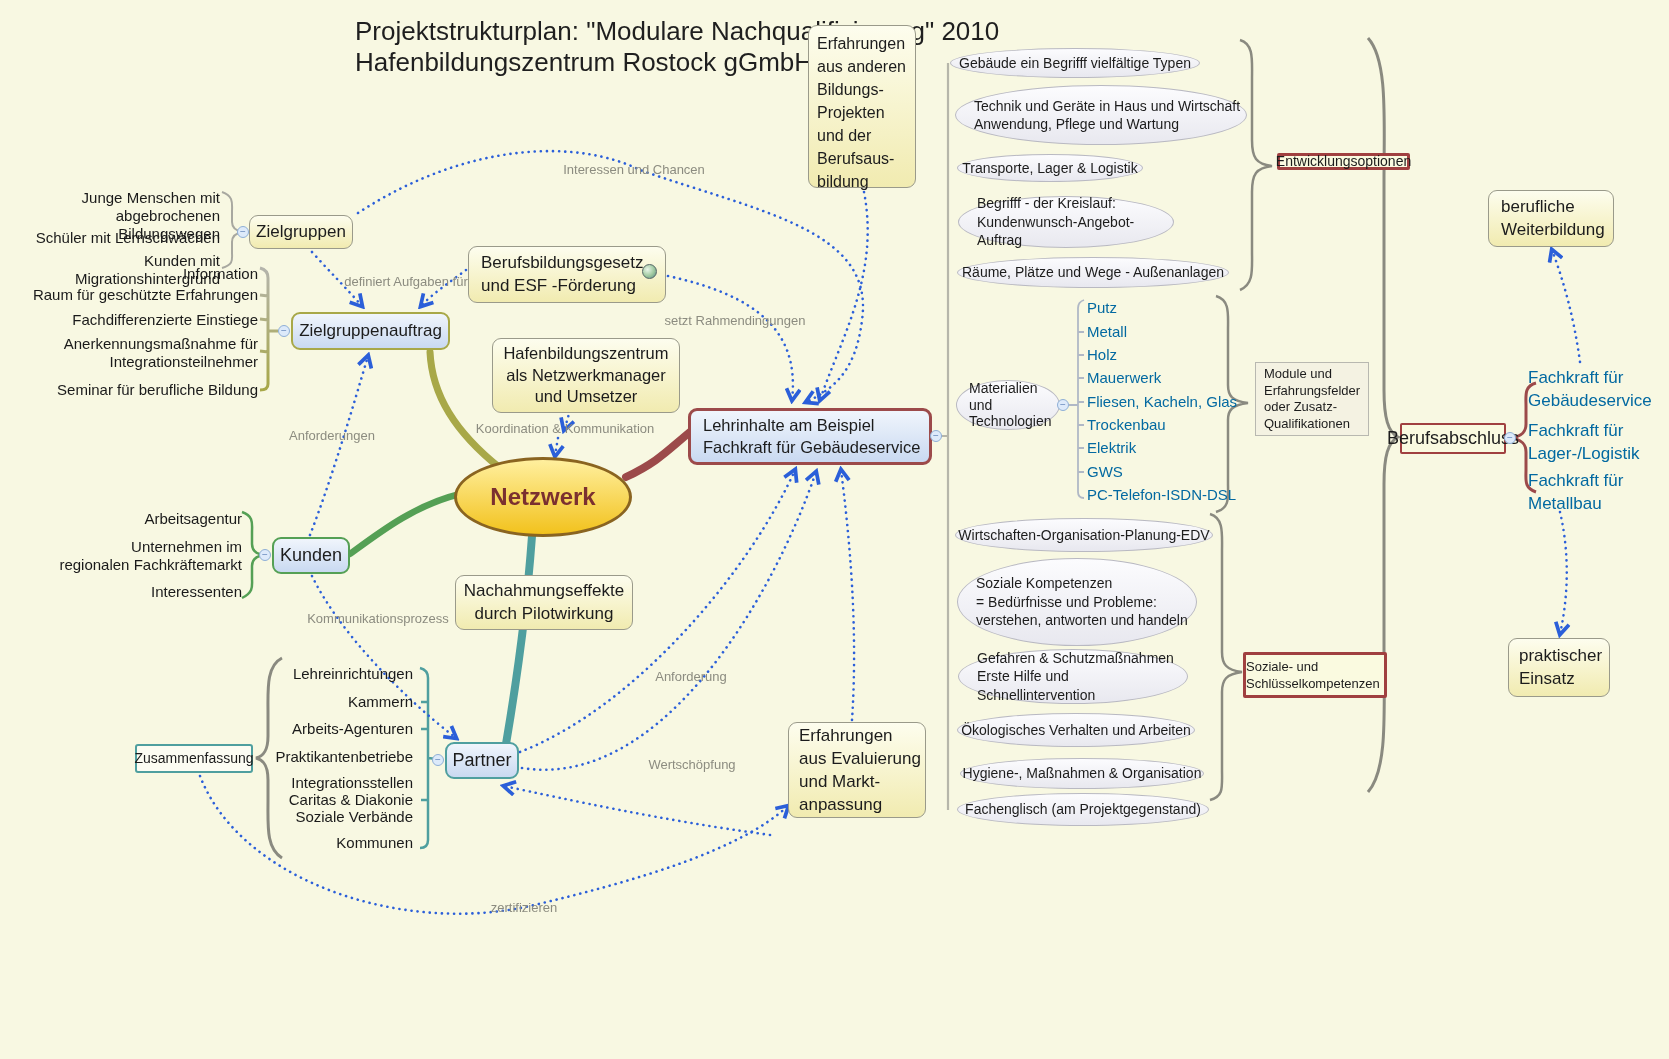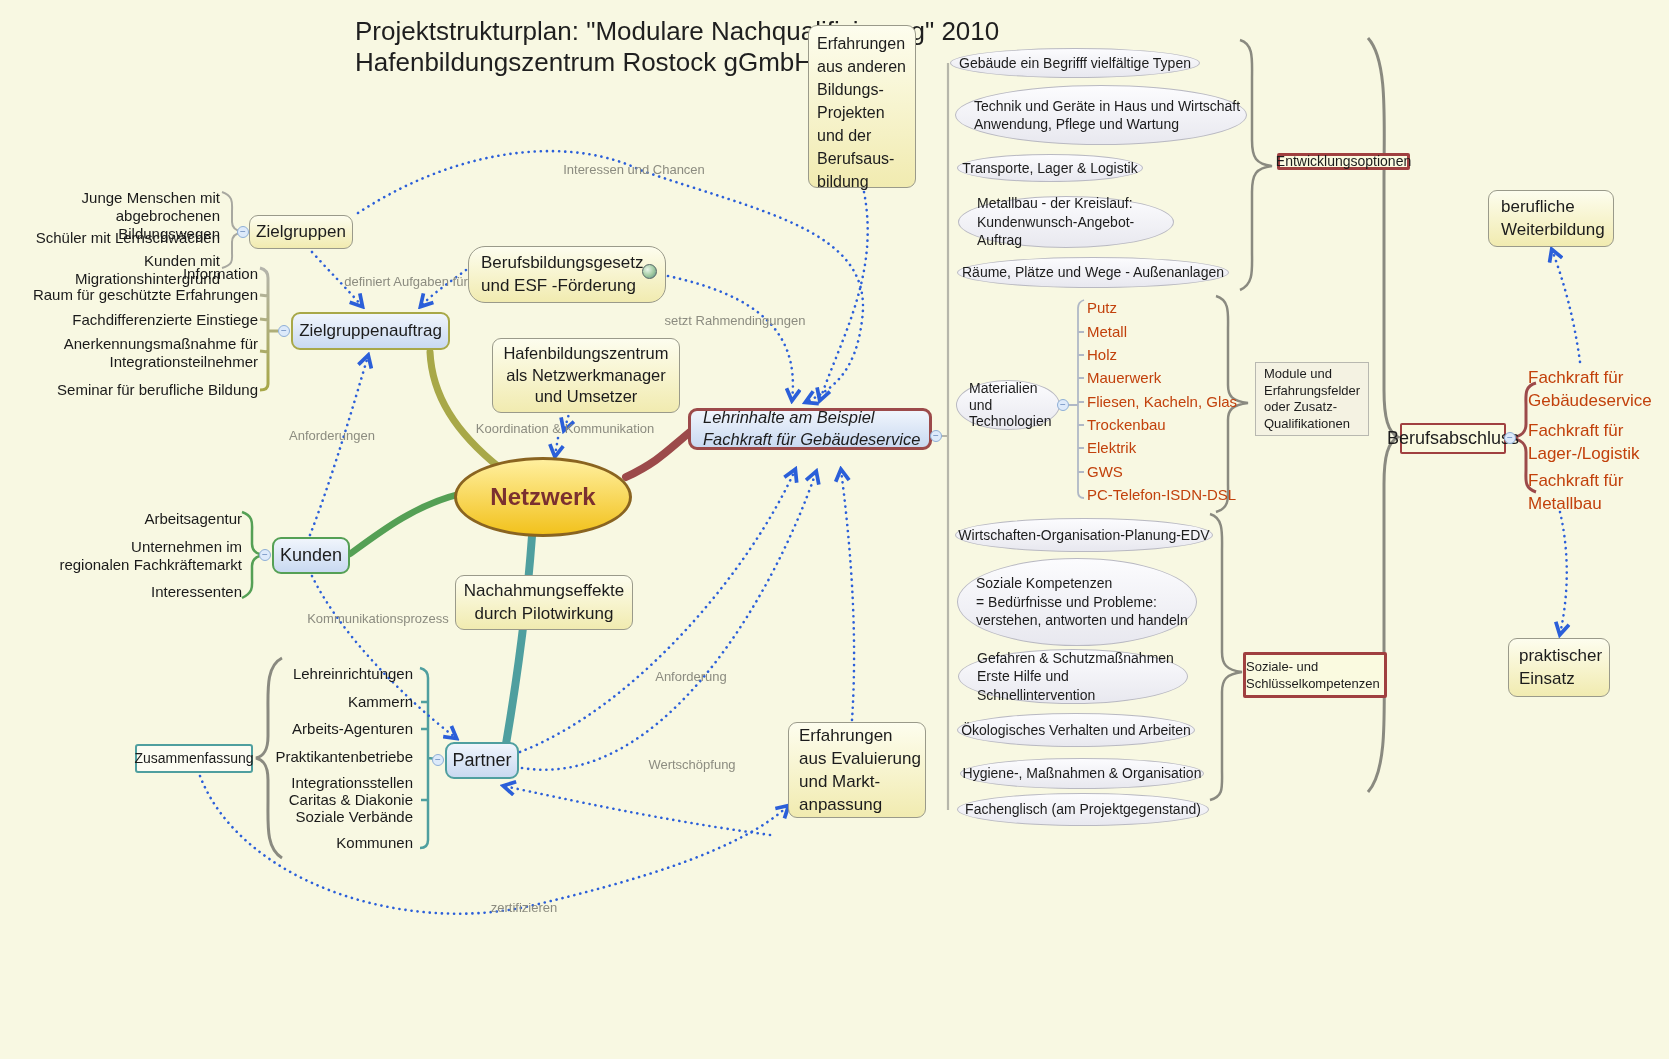--- a/index.html
+++ b/index.html
@@ -6,21 +6,21 @@
   #stage{position:relative;width:1669px;height:1059px;background:#f8f8e2;overflow:hidden;}
   #wires{position:absolute;left:0;top:0;z-index:2;}
   .ttl{position:absolute;left:355px;top:16px;z-index:1;color:#1f1f1f;font-size:26px;line-height:31px;}
   .b{position:absolute;box-sizing:border-box;z-index:3;border-radius:9px;border:1.5px solid #9a9a8a;
      background:linear-gradient(180deg,#fdfdee 0%,#f1ebb0 100%);display:flex;align-items:center;justify-content:center;
      font-size:17px;color:#1c1c1c;line-height:1.32;text-align:center;}
   .blue{background:linear-gradient(180deg,#f0f5fc 0%,#c9d9f1 100%);}
   .pre{white-space:pre-line;}
   .lft{justify-content:flex-start;text-align:left;}
   .rl{position:absolute;z-index:3;text-align:right;font-size:15px;color:#1a1a1a;white-space:pre-line;line-height:18px;}
-  .ll{position:absolute;z-index:3;text-align:left;font-size:15px;color:#c2410c;white-space:pre-line;line-height:18px;}
+  .ll{position:absolute;z-index:3;text-align:left;font-size:15px;color:#0369a1;white-space:pre-line;line-height:18px;}
   .ell{position:absolute;box-sizing:border-box;z-index:3;border:1px solid #b9b9c2;border-radius:50%;
      background:linear-gradient(180deg,#fcfcfe 0%,#e8e8ef 100%);display:flex;align-items:center;justify-content:center;
      text-align:center;font-size:14px;color:#1c1c1c;white-space:pre-line;line-height:1.32;}
   .ml{justify-content:flex-start;text-align:left;padding-left:18px;}
   .el{position:absolute;z-index:3;width:200px;text-align:center;font-size:13px;color:#8c8c80;white-space:nowrap;}
   .fold{position:absolute;z-index:4;width:12px;height:12px;border-radius:50%;background:#ddeafa;border:1px solid #8fafd6;
      color:#6688bb;font-size:10px;line-height:10px;text-align:center;box-sizing:border-box;}
   .globe{position:absolute;z-index:4;width:13px;height:13px;border-radius:50%;border:1px solid #566;
      background:radial-gradient(circle at 35% 35%,#eaf6ea,#9ec89e 55%,#5d8a8a 95%);}
   .red{border:3px solid #a04040;background:#fafae0;border-radius:2px;}
@@ -95,26 +95,26 @@
   </div>
   <div class="b blue" style="left:291px;top:312px;width:159px;height:38px;border:2px solid #a8a848;">
     <span>Zielgruppenauftrag</span>
   </div>
   <div class="b blue" style="left:272px;top:537px;width:78px;height:37px;border:2.5px solid #55a055;font-size:18px;">
     <span>Kunden</span>
   </div>
   <div class="b blue" style="left:445px;top:742px;width:74px;height:37px;border:2.5px solid #4f9f9f;font-size:18px;">
     <span>Partner</span>
   </div>
-  <div class="b blue pre lft" style="left:688px;top:408px;width:244px;height:42px;border:3px solid #9c4a4a;font-size:16.5px;padding-left:12px;font-style:italic;">
+  <div class="b blue pre lft" style="left:688px;top:408px;width:244px;height:57px;border:3px solid #9c4a4a;font-size:16.5px;padding-left:12px;">
     <span>Lehrinhalte am Beispiel
 Fachkraft für Gebäudeservice</span>
   </div>
 
-  <div class="b pre lft" style="left:468px;top:246px;width:198px;height:57px;padding-left:12px;border-radius:17px;">
+  <div class="b pre lft" style="left:468px;top:246px;width:198px;height:57px;padding-left:12px;">
     <span>Berufsbildungsgesetz
 und ESF -Förderung</span>
   </div>
   <div class="globe" style="left:642px;top:264px;"></div>
   <div class="b pre" style="left:492px;top:338px;width:188px;height:75px;font-size:16.5px;">
     <span>Hafenbildungszentrum
 als Netzwerkmanager
 und Umsetzer</span>
   </div>
   <div class="b pre lft" style="left:808px;top:25px;width:108px;height:163px;z-index:6;font-size:16px;line-height:23px;padding-left:8px;align-items:flex-start;padding-top:6px;">
@@ -188,21 +188,21 @@
   <div class="rl" style="left:0px;top:720px;width:413px;">Arbeits-Agenturen</div>
   <div class="rl" style="left:0px;top:834px;width:413px;">Kommunen</div>
   <div class="rl" style="left:0px;top:774px;width:413px;line-height:17px;">Integrationsstellen
 Caritas &amp; Diakonie
 Soziale Verbände</div>
 
   <div class="ell" style="left:950px;top:48px;width:250px;height:30px;">Gebäude ein Begrifff vielfältige Typen</div>
   <div class="ell ml" style="left:955px;top:85px;width:292px;height:60px;">Technik und Geräte in Haus und Wirtschaft
 Anwendung, Pflege und Wartung</div>
   <div class="ell" style="left:957px;top:154px;width:186px;height:28px;">Transporte, Lager &amp; Logistik</div>
-  <div class="ell ml" style="left:958px;top:196px;width:216px;height:52px;">Metallbau - der Kreislauf:
+  <div class="ell ml" style="left:958px;top:196px;width:216px;height:52px;">Begrifff - der Kreislauf:
 Kundenwunsch-Angebot-Auftrag</div>
   <div class="ell" style="left:957px;top:257px;width:272px;height:31px;">Räume, Plätze und Wege - Außenanlagen</div>
 
   <div class="ell ml" style="left:956px;top:380px;width:104px;height:50px;font-size:14px;line-height:16.5px;padding-left:12px;">Materialien und
 Technologien</div>
   <div class="ll" style="left:1087px;top:299px;">Putz</div>
   <div class="ll" style="left:1087px;top:323px;">Metall</div>
   <div class="ll" style="left:1087px;top:346px;">Holz</div>
   <div class="ll" style="left:1087px;top:369px;">Mauerwerk</div>
   <div class="ll" style="left:1087px;top:393px;">Fliesen, Kacheln, Glas</div>

